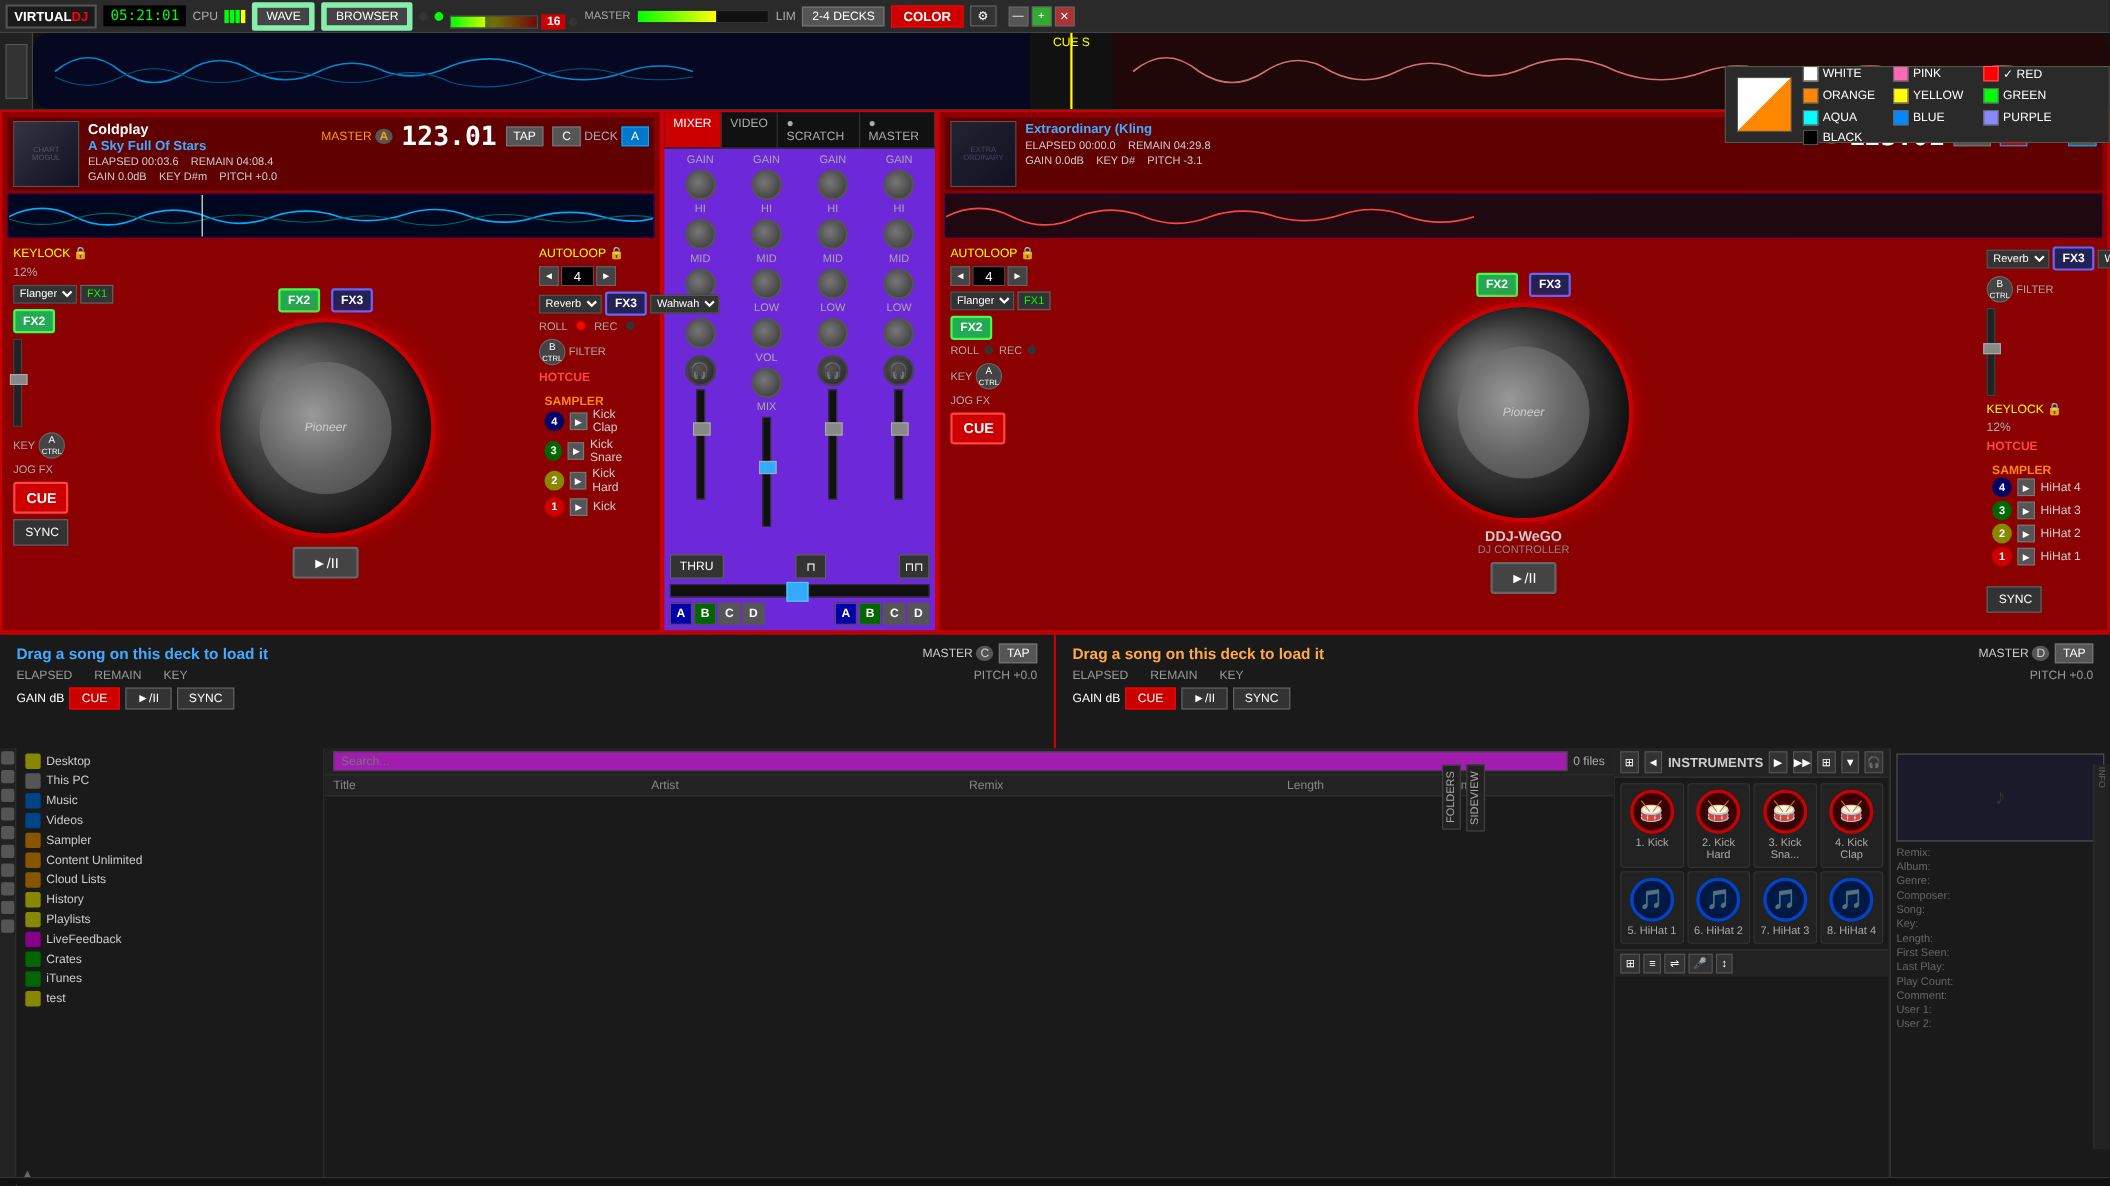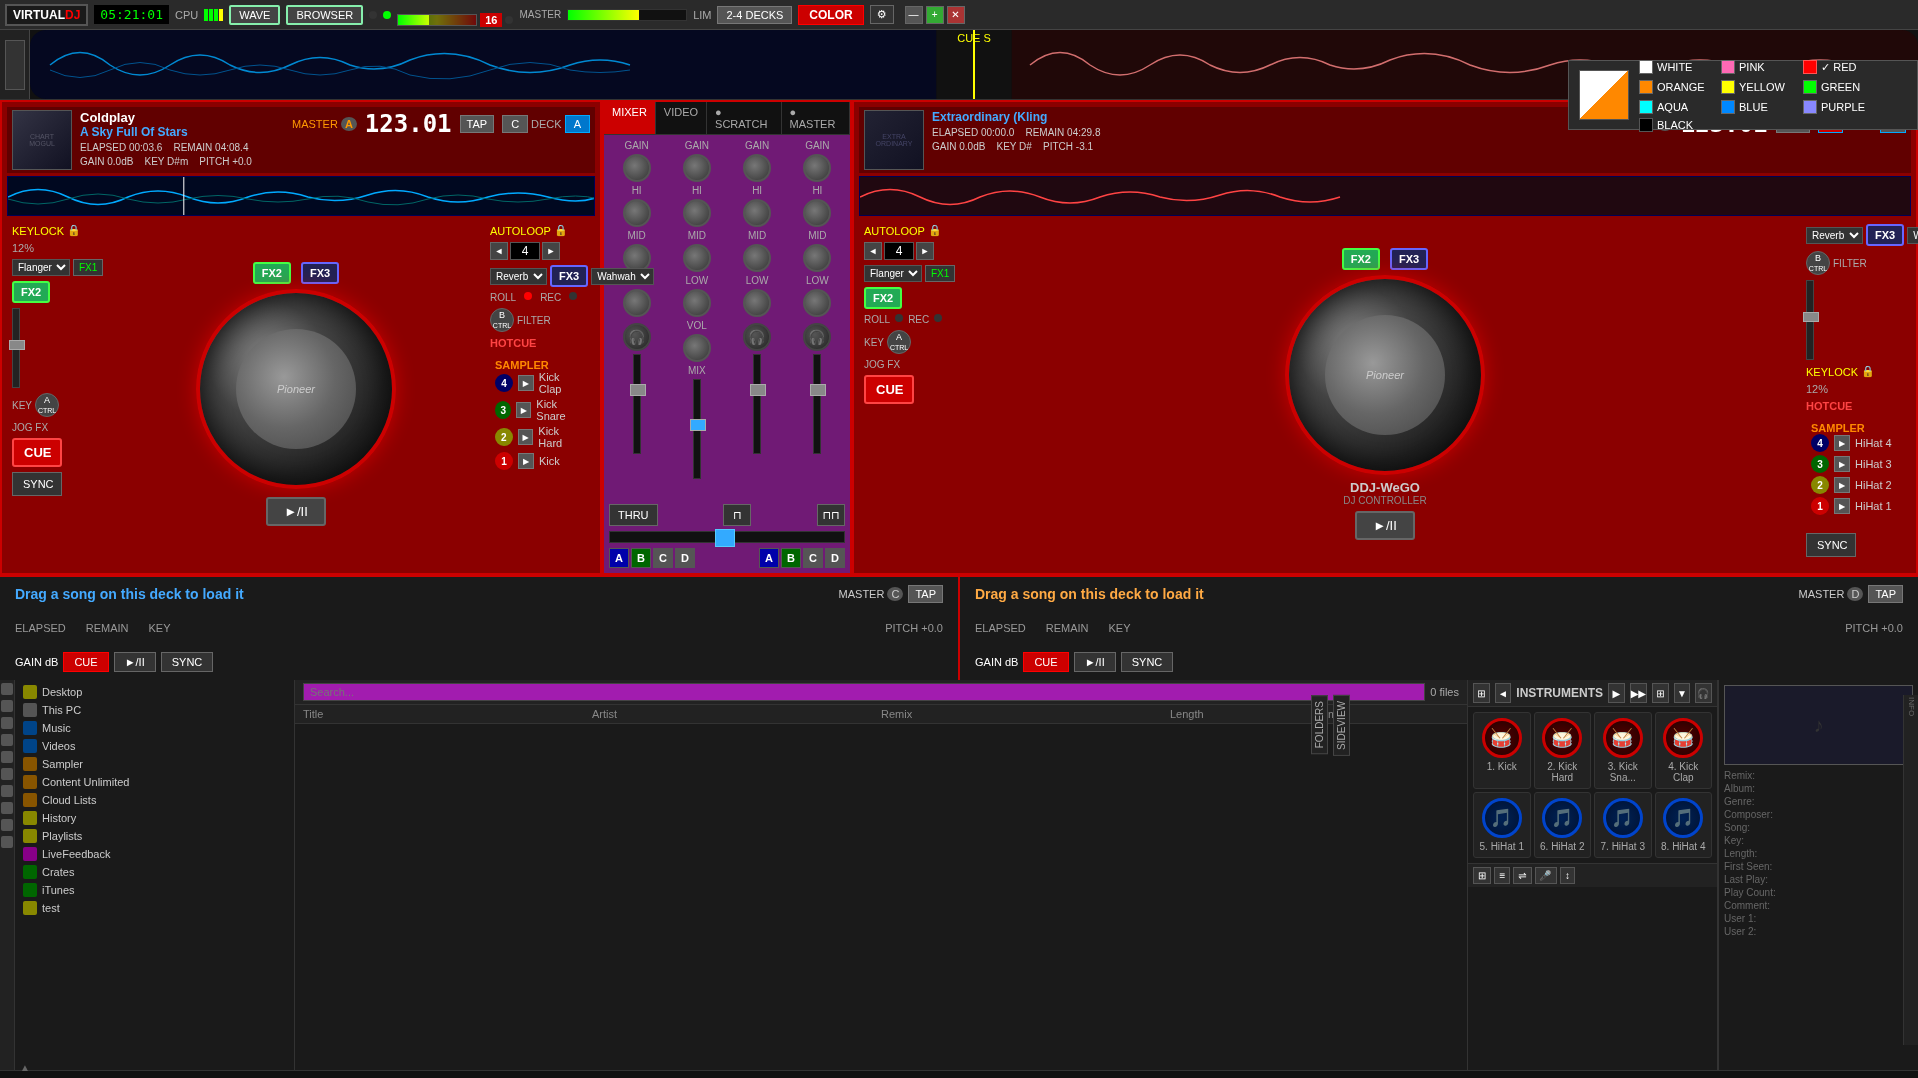--- a/index.html
+++ b/index.html
@@ -55,21 +55,21 @@
       gap: 1px;
     }
     .cpu-seg {
       width: 4px;
       height: 12px;
       background: #0f0;
     }
     .cpu-seg.yellow { background: #ff0; }
     .top-btn {
       background: #444;
-      border: 2px solid #86efac;
+      border: 5px solid #86efac;
       color: #fff;
       padding: 2px 8px;
       font-size: 11px;
       cursor: pointer;
       border-radius: 2px;
     }
     .decks-btn {
       background: #555;
       border: 1px solid #777;
       color: #fff;
@@ -433,21 +433,21 @@
       font-size: 8px;
     }
     .sample-name {
       font-size: 11px;
       color: #ccc;
     }
 
     
     #mixer {
       width: 250px;
-      background: #701a75;
+      background: #6d28d9;
       border-left: 2px solid #c00;
       border-right: 2px solid #c00;
       display: flex;
       flex-direction: column;
     }
     .mixer-tabs {
       display: flex;
       background: #111;
       border-bottom: 1px solid #333;
     }
@@ -517,21 +517,20 @@
       height: 105px;
       background: #1a1a1a;
       border-top: 2px solid #c00;
       display: flex;
     }
     .bottom-deck {
       flex: 1;
       padding: 8px 15px;
       display: flex;
       flex-direction: column;
-      justify-content: space-between;
     }
     .drag-text {
       color: #4af;
       font-size: 14px;
       font-weight: bold;
     }
     .drag-text-right {
       color: #fa4;
       font-size: 14px;
       font-weight: bold;

